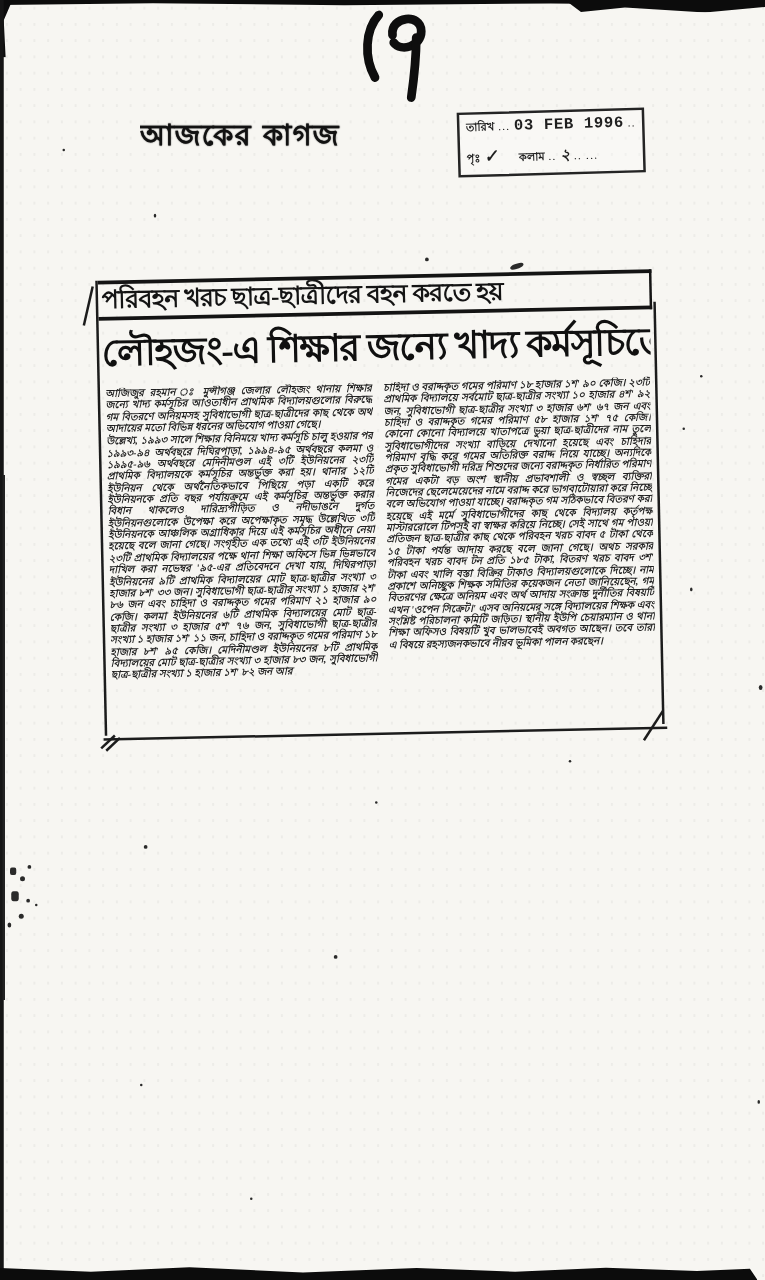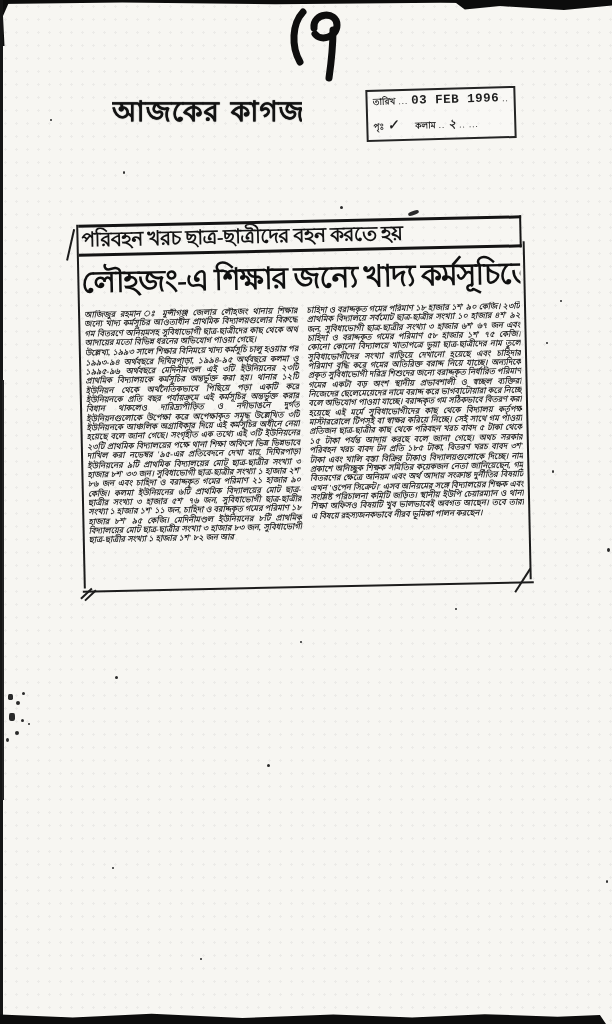--- a/index.html
+++ b/index.html
@@ -28,21 +28,21 @@
   .speck{position:absolute;background:#2a2a2a;border-radius:50%;}
 
   
   .pagenum{position:absolute;left:283px;top:4px;width:64px;height:80px;}
   .sr{position:absolute;width:1px;height:1px;opacity:0;overflow:hidden;}
 
   
   .masthead{
     position:absolute;left:112px;top:90px;width:190px;height:38px;
     font-family:"DejaVu Sans", sans-serif;
-    font-size:28px;font-weight:800;letter-spacing:1px;color:#121212;
+    font-size:23px;font-weight:800;letter-spacing:1px;color:#121212;
     white-space:nowrap;overflow:hidden;
     text-shadow:0 0 1px #111;
   }
 
   
   .stamp{
     position:absolute;left:366px;top:88px;width:150px;height:52px;
     border:2px solid #242424;
     transform:rotate(-1.6deg);
     box-sizing:border-box;

